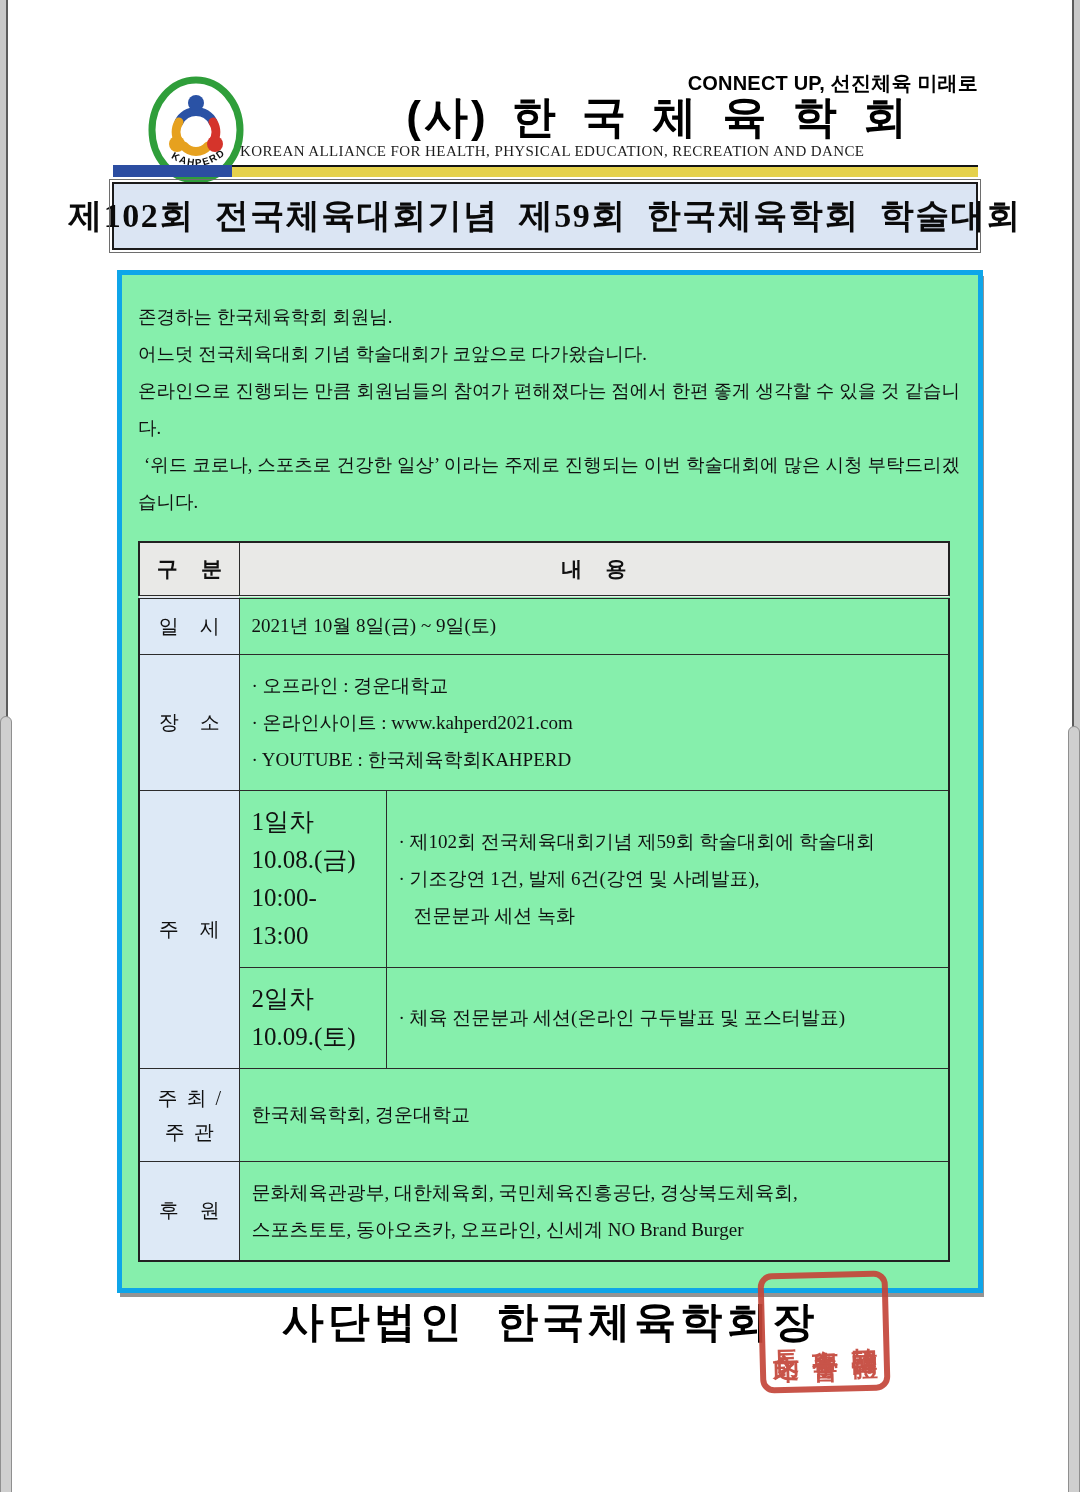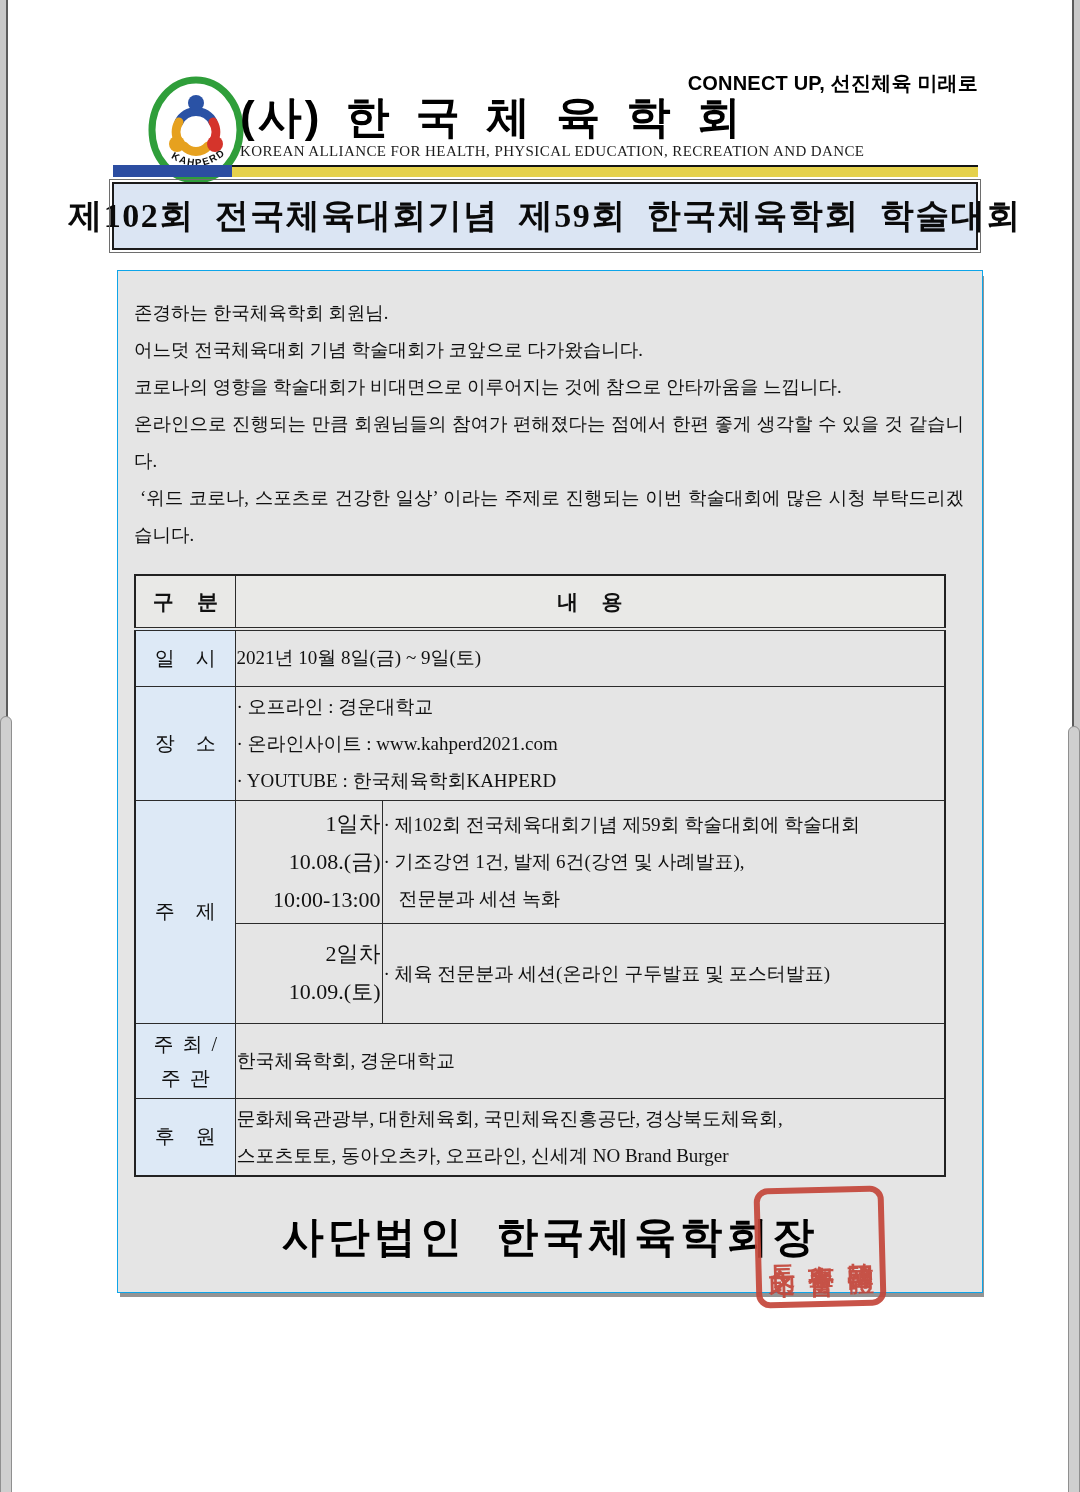--- a/index.html
+++ b/index.html
@@ -10,52 +10,52 @@
   .edge-left{position:absolute;left:0;top:0;width:6px;height:1492px;background:#c9c9c9;border-right:2px solid #5c5c5c;}
   .edge-right{position:absolute;right:0;top:0;width:6px;height:1492px;background:#c9c9c9;border-left:2px solid #5c5c5c;}
   .thumb{position:absolute;background:#cfcfcf;border:1px solid #8f8f8f;border-radius:6px 6px 0 0;}
   .thumb-left{left:0;top:716px;width:10px;height:780px;}
   .thumb-right{right:0;top:726px;width:10px;height:770px;}
 
   
   .slogan{position:absolute;top:70px;right:102px;font-family:"Liberation Sans","DejaVu Sans",sans-serif;
           font-weight:bold;font-size:20px;letter-spacing:0.2px;color:#000;}
   .logo{position:absolute;left:146px;top:76px;width:100px;height:108px;}
-  .org-title{position:absolute;left:240px;top:88px;width:670px;text-align:left;
+  .org-title{position:absolute;left:240px;top:88px;width:670px;text-align:right;
              font-family:"Liberation Sans","DejaVu Sans",sans-serif;font-weight:bold;
              font-size:44px;letter-spacing:3px;word-spacing:8px;color:#000;white-space:nowrap;}
   .org-subtitle{position:absolute;left:240px;top:143px;width:670px;text-align:left;
                 font-size:15px;letter-spacing:0.4px;color:#1c1c1c;white-space:nowrap;}
   .divider-bar{position:absolute;left:113px;top:165px;width:865px;height:12px;display:flex;}
   .bar-blue{width:119px;height:12px;background:var(--bar-blue,#2c4da1);}
   .bar-yellow{flex:1;height:12px;background:var(--bar-yellow,#e5d14b);border-top:2px solid #141414;box-sizing:border-box;}
 
   
   .banner{position:absolute;left:112px;top:182px;width:866px;height:68px;box-sizing:border-box;
           background:var(--banner-bg,#dbe5f3);border:2px solid #1b1b1b;outline:1px solid #6e6e6e;outline-offset:2px;
           display:flex;align-items:center;justify-content:center;}
   .banner span{font-size:34px;font-weight:bold;letter-spacing:1.5px;word-spacing:10px;color:#0a0a0a;white-space:nowrap;}
 
   
   .content-box{position:absolute;left:117px;top:270px;width:866px;height:1023px;box-sizing:border-box;
-               border:1px solid #0ea5e9;background:#e5e5e5;box-shadow:2px 5px 0 -1px #949494;}
+               border:5px solid #0ea5e9;background:#86efac;box-shadow:2px 5px 0 -1px #949494;}
 
   .letter{padding:24px 18px 0 16px;font-size:18.5px;line-height:37px;text-align:justify;}
   .letter p{margin:0;}
   .letter p.indent-first{text-indent:6px;}
 
   
   table.info{border-collapse:collapse;margin:20px 0 0 16px;width:810px;table-layout:fixed;}
-  table.info th,table.info td{border:1.5px solid #2b2b2b;box-sizing:border-box;padding:1px;}
+  table.info th,table.info td{border:1.5px solid #2b2b2b;box-sizing:border-box;padding:12px;}
   table.info{border:2px solid #222;}
   th.hdr{background:var(--header-bg,#e9e9e7);height:54px;font-size:21px;font-weight:bold;
          text-align:center;word-spacing:18px;border-bottom:4px double #2b2b2b !important;}
   td.lbl{background:var(--label-bg,#dde9f6);text-align:center;font-size:20px;word-spacing:16px;vertical-align:middle;margin-left:12px;}
   td.lbl .lbl-line{line-height:34px;word-spacing:4px;}
-  td.day{text-align:right;font-size:22px;vertical-align:middle;}
+  td.day{text-align:left;font-size:25px;vertical-align:middle;}
   td.day div{line-height:38px;}
   td.val{font-size:19px;vertical-align:middle;padding-left:12px;margin-left:16px;}
   td.val div{line-height:37px;}
   td.val div.indent{padding-left:15px;}
 
   
   .signature{position:relative;margin-top:32px;text-align:center;}
   .signature .sig-text{font-size:42px;font-weight:bold;letter-spacing:4px;word-spacing:16px;color:#000;white-space:nowrap;}
   .seal{position:absolute;left:637px;top:-22px;width:118px;height:108px;
         border:6px solid var(--seal-red,#c4463a);border-radius:14px;opacity:0.92;transform:rotate(-1.5deg);
@@ -103,21 +103,20 @@
 
   <div class="banner">
     <span>제102회 전국체육대회기념 제59회 한국체육학회 학술대회</span>
   </div>
 
   <div class="content-box">
 
     <div class="letter">
       <p>존경하는 한국체육학회 회원님.</p>
       <p>어느덧 전국체육대회 기념 학술대회가 코앞으로 다가왔습니다.</p>
-      <p>코로나의 영향을 학술대회가 비대면으로 이루어지는 것에 참으로 안타까움을 느낍니다.</p>
       <p>온라인으로 진행되는 만큼 회원님들의 참여가 편해졌다는 점에서 한편 좋게 생각할 수 있을 것 같습니다.</p>
       <p class="indent-first">‘위드 코로나, 스포츠로 건강한 일상’ 이라는 주제로 진행되는 이번 학술대회에 많은 시청 부탁드리겠습니다.</p>
     </div>
 
     <table class="info">
       <colgroup>
           <col style="width:100px">
           <col style="width:147px">
           <col style="width:563px">
         </colgroup>

